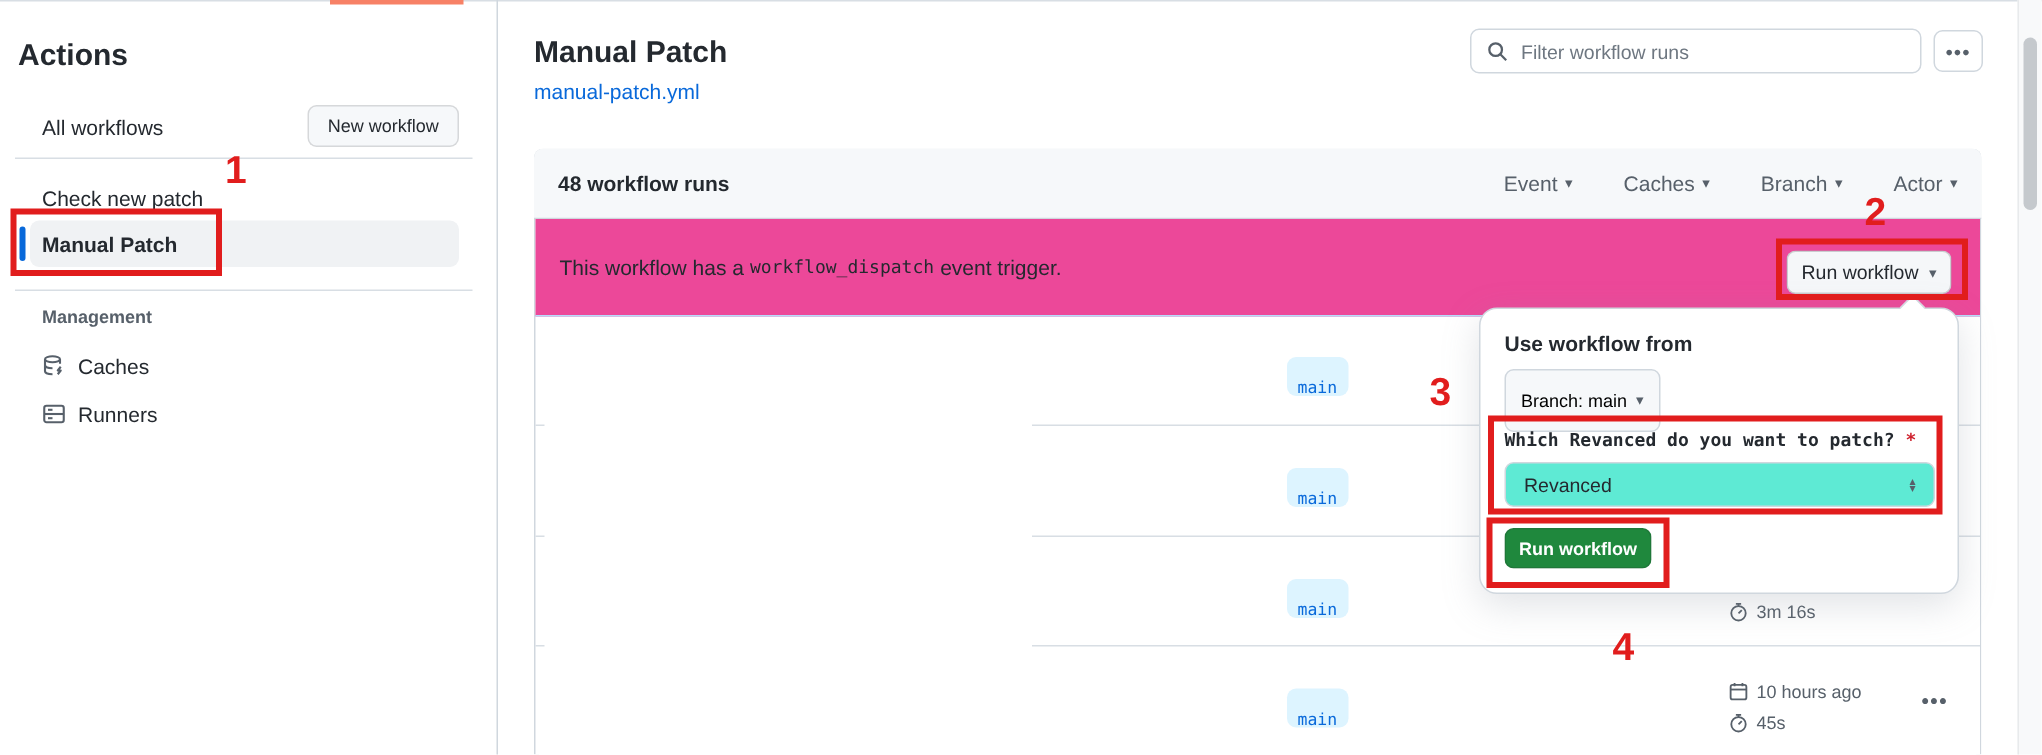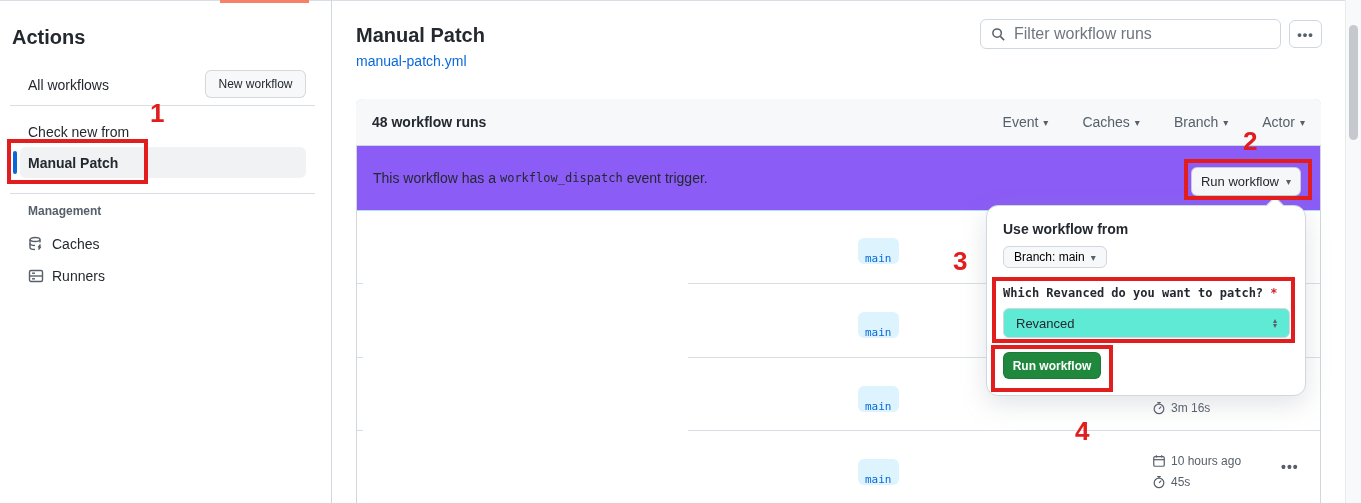--- a/index.html
+++ b/index.html
@@ -25,37 +25,37 @@
   .sel-label { left:28px; top:155px; font-size:14px; font-weight:700; }
   .mgmt-label { left:28px; top:204px; font-size:12px; font-weight:600; color:#57606a; }
   .side-icon { width:16px; height:16px; color:#57606a; }
   .caches-row { left:28px; top:236px; display:flex; align-items:center; gap:8px; cursor:pointer; }
   .runners-row { left:28px; top:268px; display:flex; align-items:center; gap:8px; cursor:pointer; }
   
   .page-title { left:356px; top:24px; font-size:20px; font-weight:600; }
   .yml-link { left:356px; top:53px; font-size:14px; color:#0969da; text-decoration:none; cursor:pointer; }
   .search-box { left:980px; top:19px; width:301px; height:30px; border:1px solid #d0d7de;
     border-radius:6px; background:#fff; display:flex; align-items:center; padding:0 10px; gap:8px; }
-  .search-box input { border:none; outline:none; flex:1; font-size:16px;
+  .search-box input { border:none; outline:none; flex:1; font-size:13px;
     font-family:"Liberation Sans",sans-serif; color:#0369a1; background:transparent; }
   .search-box input::placeholder { color:#6e7781; }
   .kebab-btn { left:1289px; top:20px; width:33px; height:28px; border:1px solid #d0d7de;
     border-radius:6px; background:#fff; color:#57606a; font-weight:700; letter-spacing:1px;
     display:flex; align-items:center; justify-content:center; font-size:13px; cursor:pointer; }
   
   .card { left:356px; top:99px; width:965px; height:404px; border:1px solid #d0d7de;
     border-bottom:none; border-radius:6px 6px 0 0; background:#fff; }
   .card-header { left:356px; top:99px; width:965px; height:47px; background:#f6f8fa;
     border-bottom:1px solid #d0d7de; border-radius:6px 6px 0 0; display:flex; align-items:center;
     padding:0 16px; }
   .runs-count { font-size:14px; font-weight:700; }
   .filters { margin-left:auto; display:flex; gap:34px; }
   .filter { font-size:14px; color:#57606a; cursor:pointer; display:flex; align-items:center; gap:5px; }
   .caret { font-size:10px; color:#57606a; }
-  .banner { left:357px; top:146px; width:963px; height:65px; background:#8b5cf6;
+  .banner { left:357px; top:146px; width:963px; height:65px; background:#ec4899;
     border-bottom:1px solid #b6dcfb; display:flex; align-items:center; padding:4px 16px; font-size:14px; }
   .banner code { font-family:"DejaVu Sans Mono", monospace; font-size:12px; padding:0 4px; }
   .run-wf-dd { left:1191px; top:167px; width:110px; height:29px; background:#f5f7f9;
     border:1px solid rgba(31,35,40,0.2); border-radius:6px; font-size:13px; color:#24292f;
     display:flex; align-items:center; justify-content:center; gap:7px; cursor:pointer; }
   
   .row-sep { left:357px; width:963px; height:1px; background:#d8dee4; }
   .sep1{top:283px;} .sep2{top:357px;} .sep3{top:430px;}
   .badge { left:858px; height:20px; padding:13px 7px; background:#ddf4ff; border-radius:6px;
     color:#0969da; font-family:"DejaVu Sans Mono", monospace; font-size:11px; line-height:16px; cursor:pointer; }
@@ -68,21 +68,21 @@
   .row-kebab { left:1281px; top:459px; color:#57606a; font-size:14px; font-weight:700;
     letter-spacing:1px; cursor:pointer; }
   .redaction { left:363px; top:212px; width:325px; height:291px; background:#fff; z-index:3; }
   
   .popup { left:986px; top:205px; width:320px; height:191px; background:#fff;
     border:1px solid #d0d7de; border-radius:12px; z-index:5;
     box-shadow:0 8px 24px rgba(140,149,159,0.25); }
   .popup-caret { left:1269px; top:199px; width:12px; height:12px; background:#fff;
     border-left:1px solid #d0d7de; border-top:1px solid #d0d7de; transform:rotate(45deg); z-index:6; }
   .popup-title { left:1003px; top:221px; font-size:14px; font-weight:600; z-index:7; }
-  .branch-btn { left:1003px; top:246px; height:22px; padding:0 10px; background:#f6f8fa;
+  .branch-btn { left:1003px; top:246px; height:42px; padding:0 10px; background:#f6f8fa;
     border:1px solid #d0d7de; border-radius:6px; font-size:12px; display:flex; align-items:center;
     gap:6px; z-index:7; cursor:pointer; }
   .input-label { left:1003px; top:286px; font-family:"DejaVu Sans Mono", monospace;
     font-size:12px; font-weight:700; z-index:7; }
   .req { color:#cf222e; }
   .revanced-select { left:1003px; top:308px; width:287px; height:30px; background:#5eead4;
     border:1px solid #d0d7de; border-radius:6px; font-size:13px; display:flex; align-items:center;
     padding:0 12px; z-index:7; cursor:pointer; }
   .updown { margin-left:auto; display:flex; flex-direction:column; line-height:5px;
     font-size:8px; color:#57606a; }
@@ -108,21 +108,21 @@
 <body>
 
 <div class="abs top-line"></div>
 <div class="abs orange-seg"></div>
 <div class="abs sidebar-divider-v"></div>
 
 <div class="abs actions-title">Actions</div>
 <button class="abs new-wf-btn">New workflow</button>
 <div class="abs side-item all-wf">All workflows</div>
 <div class="abs side-hr hr1"></div>
-<div class="abs side-item check-new">Check new from</div>
+<div class="abs side-item check-new">Check new patch</div>
 <div class="abs sel-pill"></div>
 <div class="abs sel-bar"></div>
 <div class="abs sel-label">Manual Patch</div>
 <div class="abs side-hr hr2"></div>
 <div class="abs mgmt-label">Management</div>
 <div class="abs caches-row">
   <span class="side-icon">
     <svg viewBox="0 0 16 16" width="16" height="16" fill="none" stroke="#57606a" stroke-width="1.4">
       <ellipse cx="7" cy="3.5" rx="5" ry="2"></ellipse>
         <path d="M2 3.5v4c0 1.1 2.2 2 5 2"></path>

